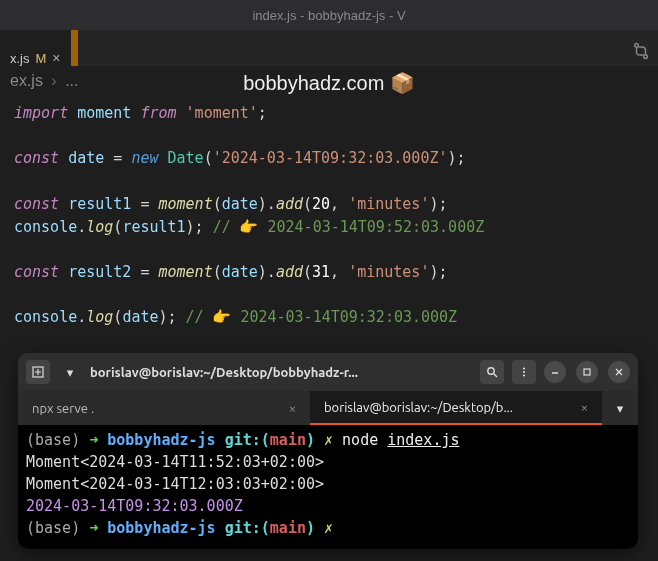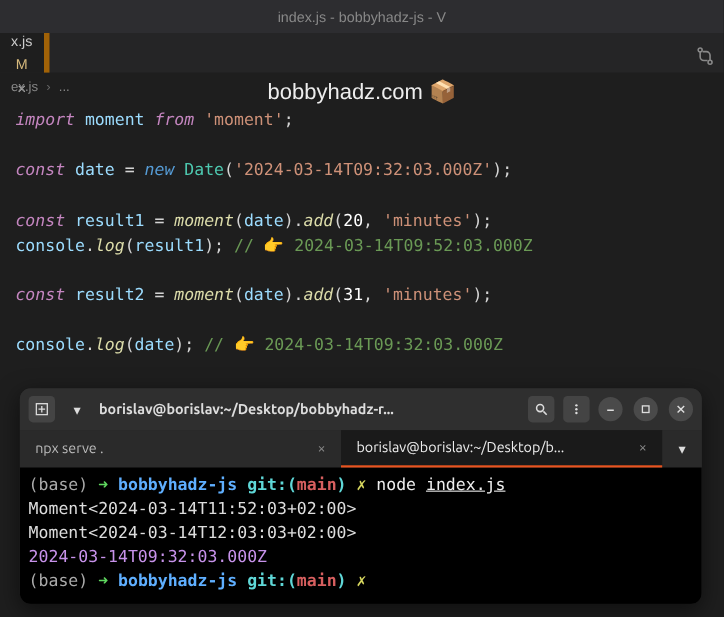--- a/index.html
+++ b/index.html
@@ -26,47 +26,46 @@
     font-family: 'Segoe UI', sans-serif;
   }
   .tabbar {
     height: 36px;
     background: #252526;
     display: flex;
     align-items: stretch;
   }
   .tab {
     display: flex;
-    align-items: center;
+    align-items: flex-end;
     gap: 6px;
     padding: 0 10px;
     background: #1e1e1e;
-    border-right: 5px solid #a16207;
-    font-size: 13px;
-    font-family: 'Segoe UI', sans-serif;
-    flex-direction: column;
+    border-right: 7px solid #a16207;
+    font-size: 13px;
+    font-family: 'Segoe UI', sans-serif;
   }
   .tab-name { color: #ccc; }
   .tab-m { color: #d7ba7d; }
   .tab-close { color: #aaa; font-size: 14px; }
   .watermark {
     position: absolute;
     top: 44px;
     left: 0; right: 0;
     text-align: center;
     font-size: 20px;
     color: #eee;
     font-family: 'Segoe UI', sans-serif;
     font-weight: 500;
     margin-top: 27px;
   }
   .breadcrumb {
     padding: 6px 10px;
     color: #888;
-    font-size: 12px;
+    font-size: 16px;
     font-family: 'Segoe UI', sans-serif;
   }
   .bc-sep { margin: 0 4px; color: #666; }
   .editor {
     padding: 6px 14px;
     line-height: 22.7px;
     font-size: 15px;
     font-style: italic;
   }
   .editor .up { font-style: normal; }

